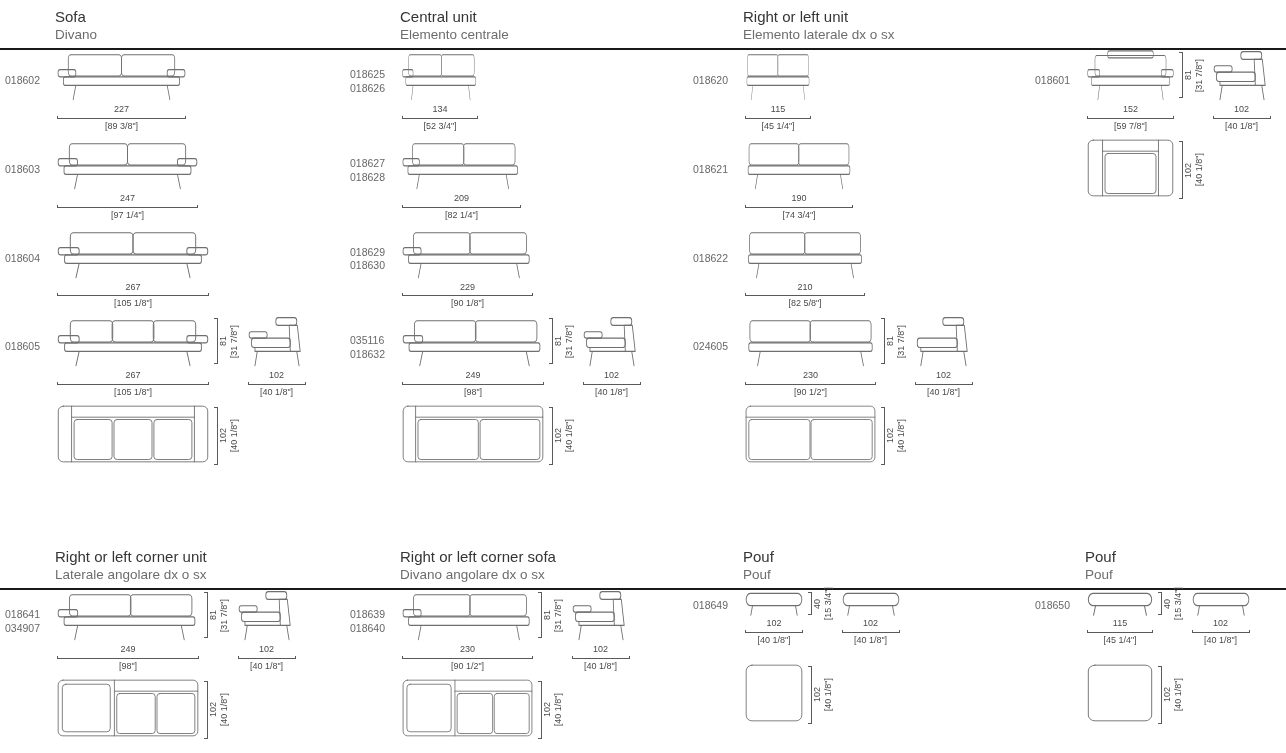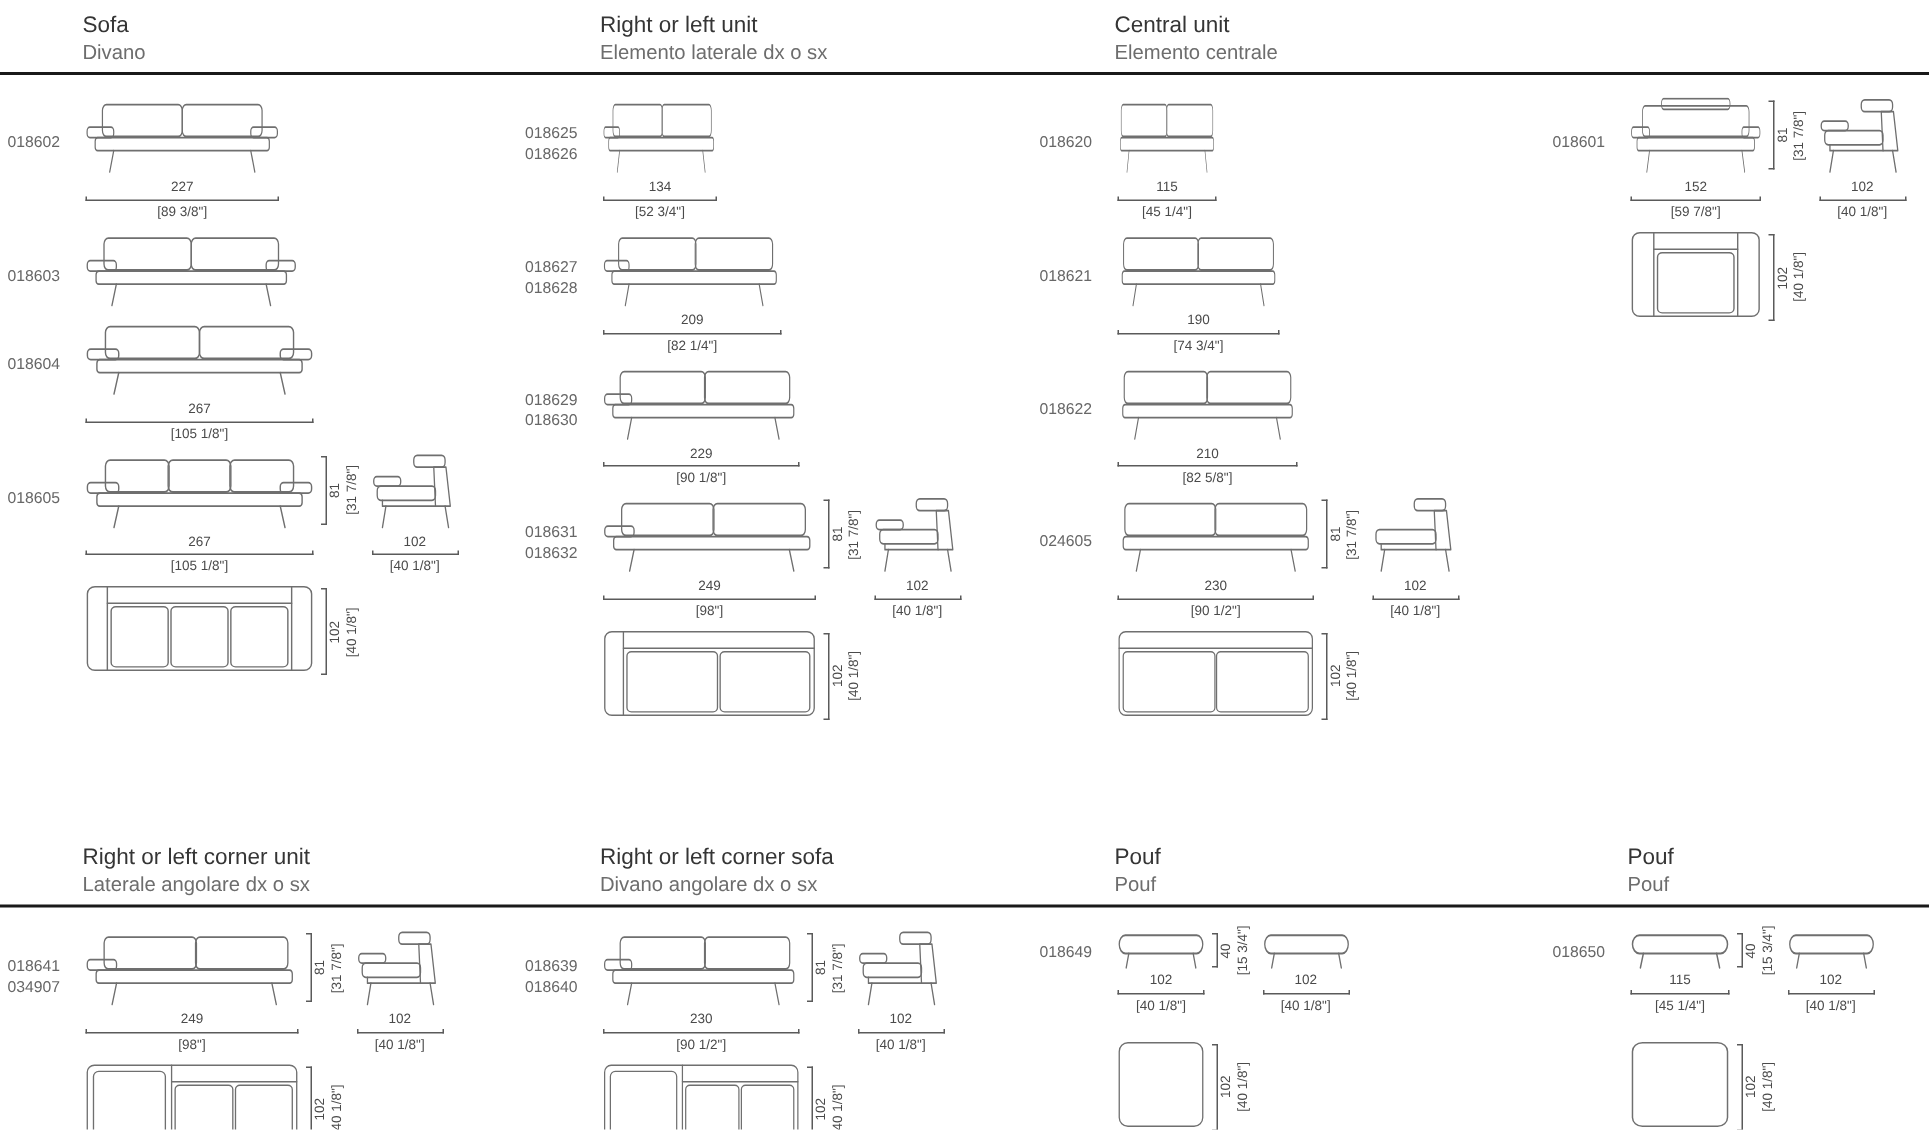--- a/index.html
+++ b/index.html
@@ -4,21 +4,21 @@
 <style>
 *{margin:0;padding:0;box-sizing:border-box}
 html,body{background:#fff}
 body{width:1286px;height:753px;overflow:hidden;font-family:"Liberation Sans","DejaVu Sans",sans-serif;color:#3a3a3a}
 .page{width:1286px;height:577px;padding-top:8px}
 .grid{display:grid;grid-template-columns:345px 343px 342px 256px}
 .hcell{padding-left:55px}
 .title{font-size:15px;line-height:1.15;color:#353535}
 .subtitle{font-size:13.5px;line-height:1.2;color:#6d6d6d;margin-top:2px}
 .rule{height:2px;background:#191919;margin-top:5px}
-.content{padding-top:15px}
+.content{padding-top:0}
 .row{display:flex;align-items:flex-start;margin-bottom:7px}
 .codes{width:57px;flex:none;font-size:10.5px;color:#676767;line-height:1.3;padding-left:5px}
 .codes.one{padding-top:24px}
 .codes.two{padding-top:18px}
 .codes.low{padding-top:9px}
 .codes span{display:block}
 .fig{display:flex;flex-direction:column;align-items:flex-start;flex:none}
 .sidefig{margin-left:2px}
 .draw{display:block}
 .dim-h{margin-top:2px;text-align:center;font-size:9px;line-height:1.2;color:#4a4a4a}
@@ -144,27 +144,27 @@
 
 <div class="page">
 
   <div>
     <div class="grid">
       <div class="hcell">
         <div class="title">Sofa</div>
         <div class="subtitle">Divano</div>
       </div>
       <div class="hcell">
+        <div class="title">Central unit</div>
+        <div class="subtitle">Elemento centrale</div>
+      </div>
+      <div class="hcell">
         <div class="title">Right or left unit</div>
         <div class="subtitle">Elemento laterale dx o sx</div>
       </div>
-      <div class="hcell">
-        <div class="title">Central unit</div>
-        <div class="subtitle">Elemento centrale</div>
-      </div>
     </div>
     <div class="rule"></div>
 
     <div class="grid content">
 
       <div>
         <div class="row">
           <div class="codes one">
               <span>018602</span>
             </div>
@@ -180,20 +180,25 @@
           </div>
         </div>
         <div class="row">
           <div class="codes one">
               <span>018603</span>
             </div>
           <div class="fig">
             <svg class="draw" style="width:141px;height:52px" viewBox="0 0 240 66" preserveAspectRatio="none">
                 <use href="#g-sofa-front"></use>
               </svg>
+            <div class="dim-h" style="width:141px">
+              <span class="cm">247</span>
+              <div class="dline"></div>
+              <span class="in">[97 1/4"]</span>
+            </div>
           </div>
         </div>
         <div class="row">
           <div class="codes one">
               <span>018604</span>
             </div>
           <div class="fig">
             <svg class="draw" style="width:152px;height:52px" viewBox="0 0 240 66" preserveAspectRatio="none">
                 <use href="#g-sofa-front"></use>
               </svg>
@@ -293,21 +298,21 @@
               </svg>
             <div class="dim-h" style="width:131px">
               <span class="cm">229</span>
               <div class="dline"></div>
               <span class="in">[90 1/8"]</span>
             </div>
           </div>
         </div>
         <div class="row">
           <div class="codes two">
-              <span>018631</span>
+              <span>035116</span>
               <span>018632</span>
             </div>
           <div class="fig">
             <svg class="draw" style="width:142px;height:52px" viewBox="0 0 240 66" preserveAspectRatio="none">
                 <use href="#g-unit-front"></use>
               </svg>
             <div class="dim-h" style="width:142px">
               <span class="cm">249</span>
               <div class="dline"></div>
               <span class="in">[98"]</span>

